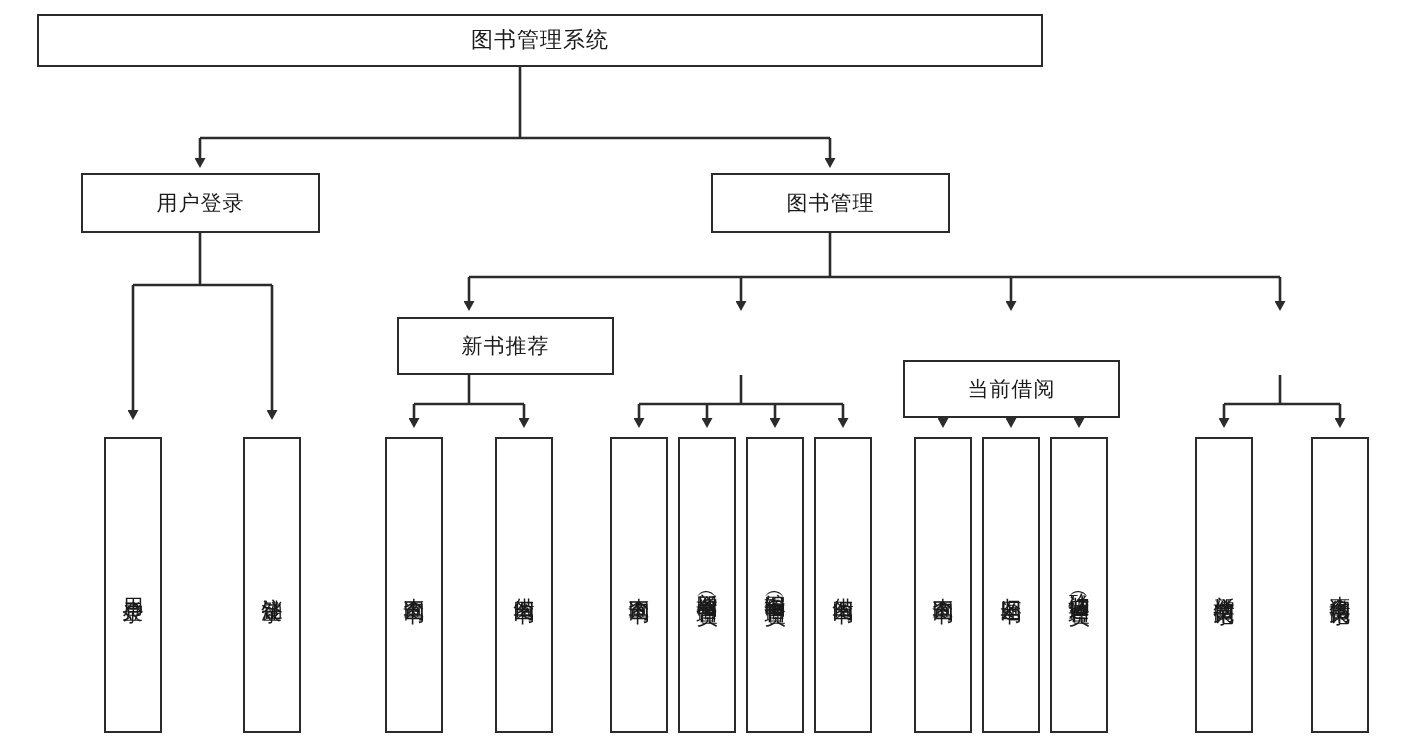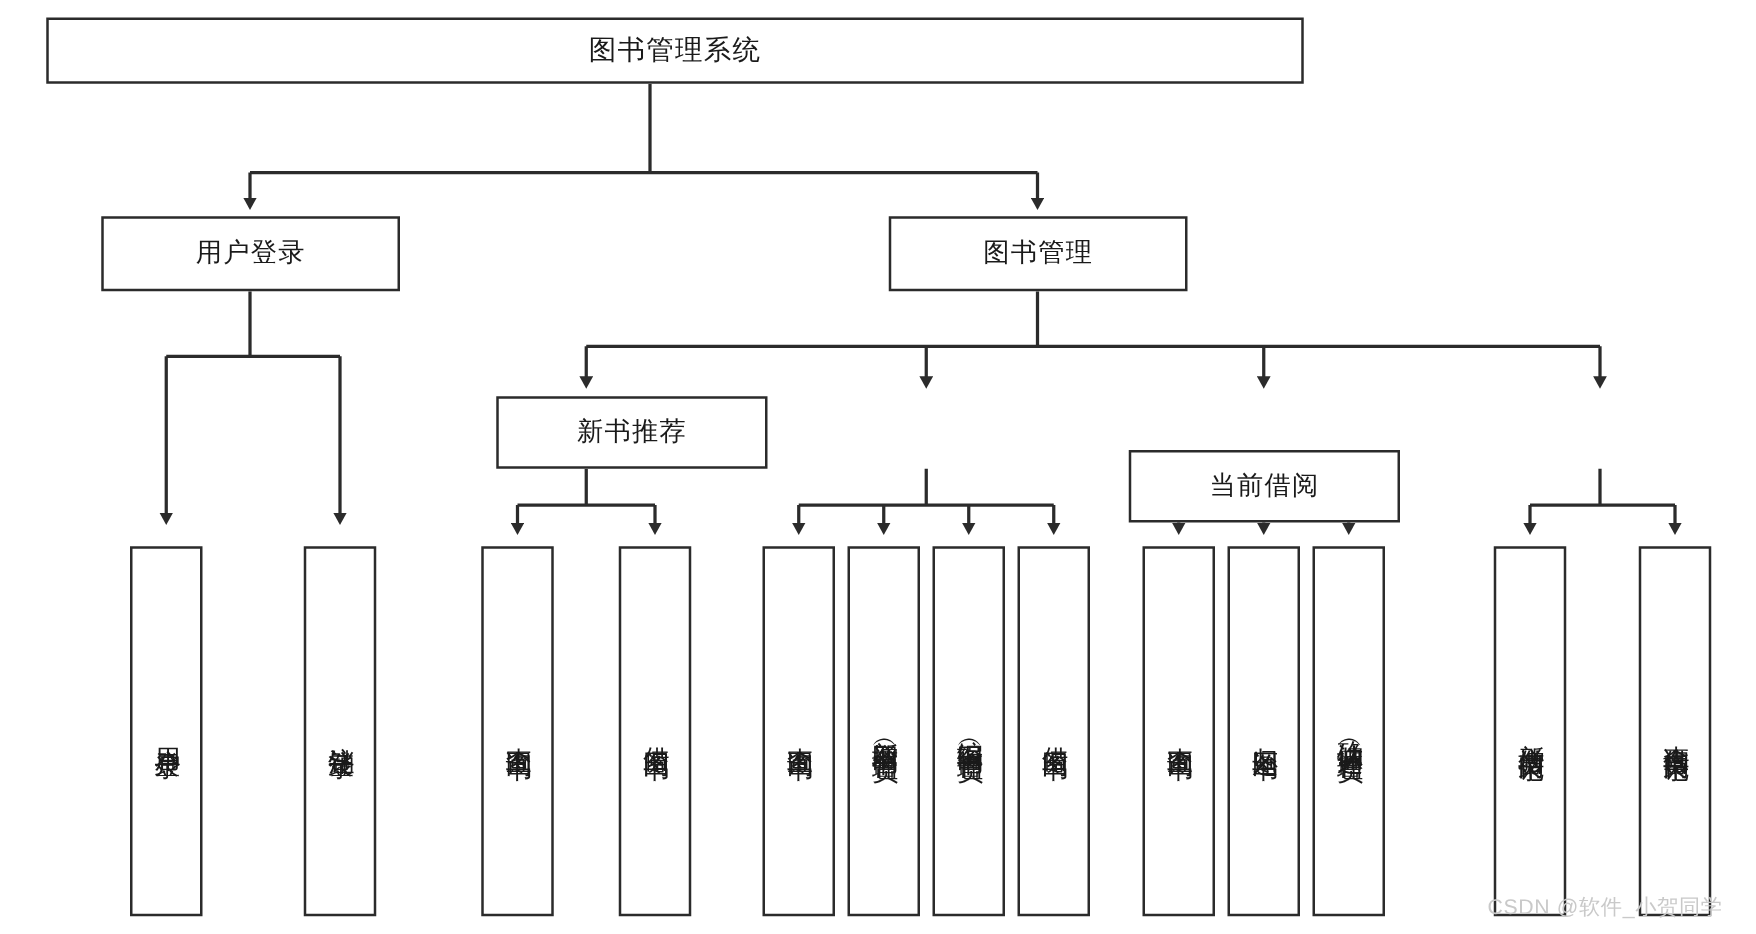--- a/index.html
+++ b/index.html
@@ -171,15 +171,14 @@
     <span>确认归还（管理员）</span>
   </div>
 
   <div class="node vert" style="left:1195px; top:437px; width:58px; height:296px;">
     <span>新增借阅记录</span>
   </div>
   <div class="node vert" style="left:1311px; top:437px; width:58px; height:296px;">
     <span>查询借阅记录</span>
   </div>
 
-  <div class="watermark" style="left:1190px; top:714px;">CSDN @软件_小贺同学</div>
 
 </div>
 
 </body></html>

